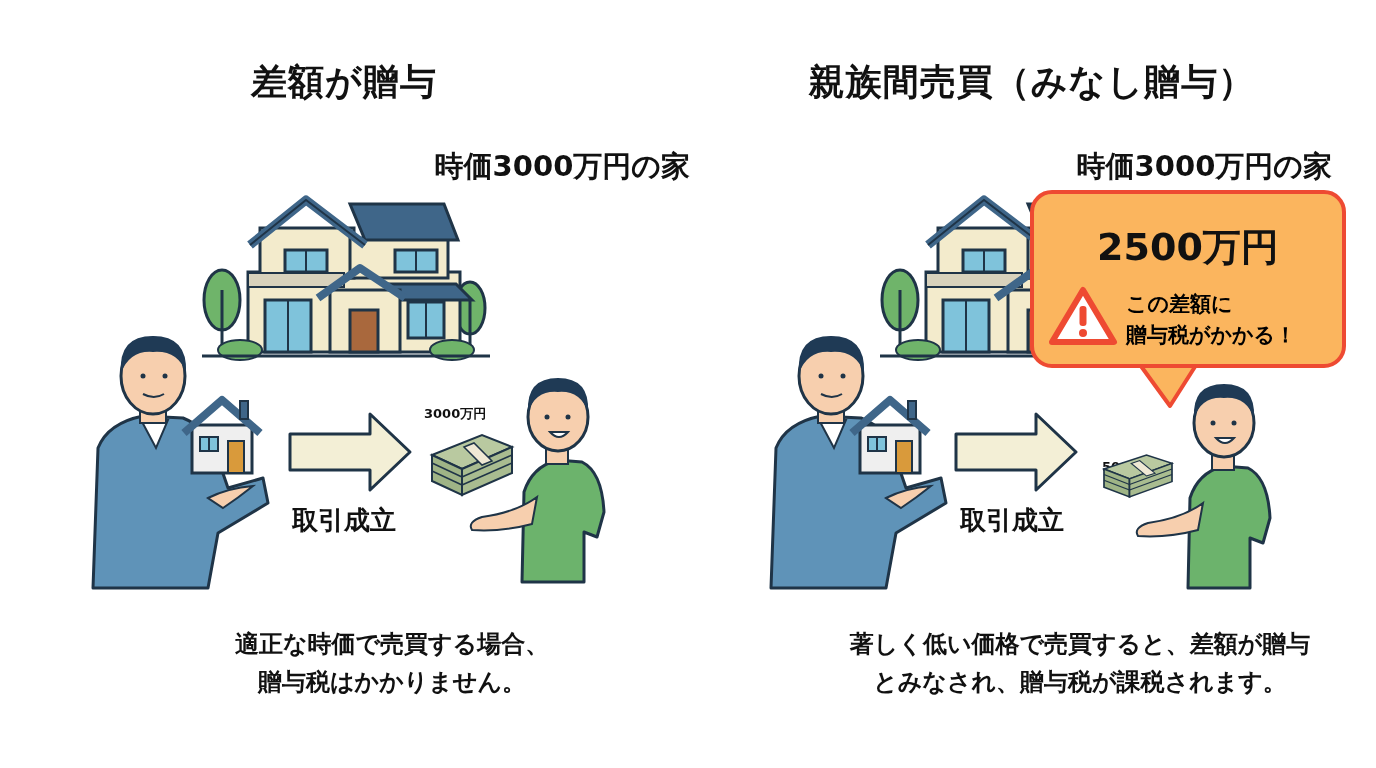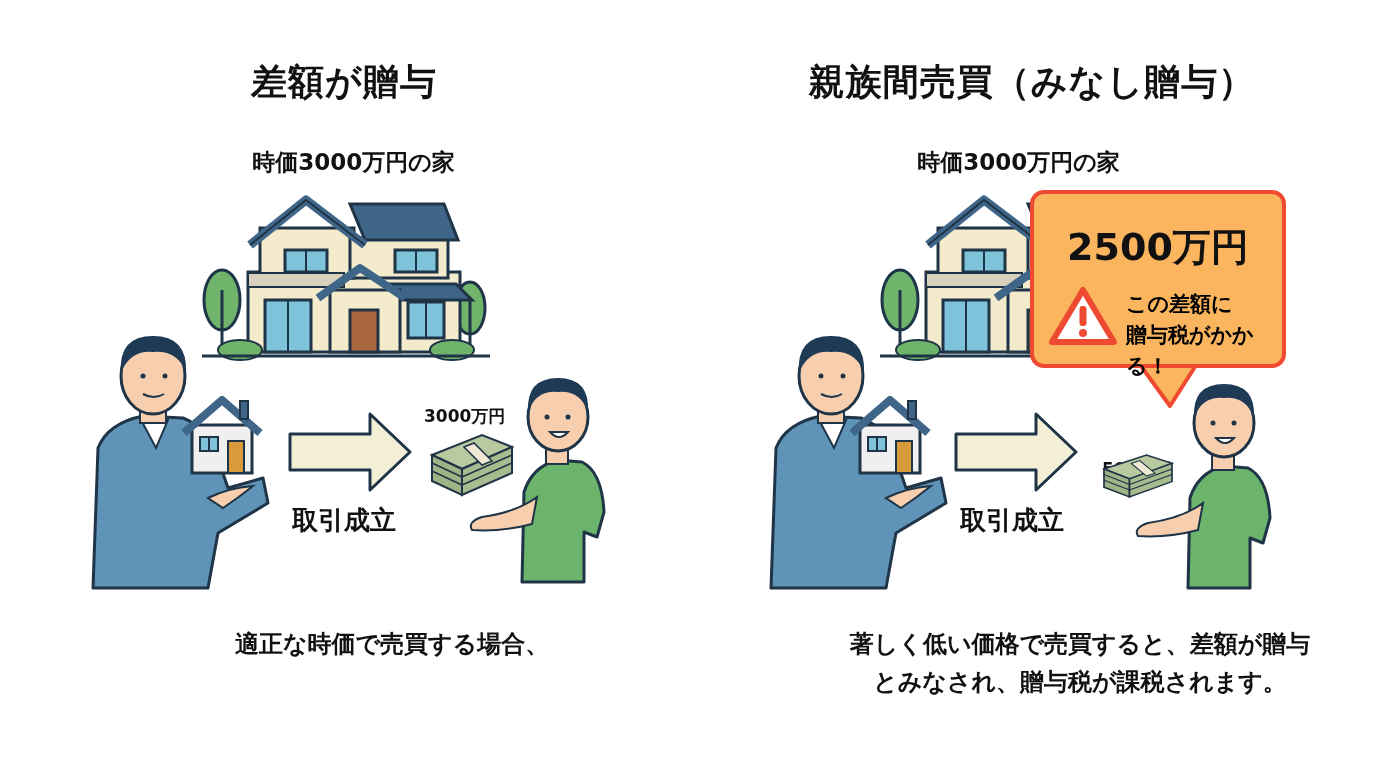--- a/index.html
+++ b/index.html
@@ -2,26 +2,26 @@
 <html><head>
 <meta charset="utf-8">
 <style>
   * { box-sizing: border-box; margin: 0; padding: 0; }
   html, body { width: 1376px; height: 768px; background: #ffffff; overflow: hidden; }
   body { font-family: "DejaVu Sans", "Liberation Sans", sans-serif; color: #111; position: relative; }
   .panel { position: absolute; top: 0; width: 688px; height: 768px; }
   .panel.left { left: 0; }
   .panel.right { left: 688px; }
   .title { position: absolute; top: 58px; left: 0; width: 100%; text-align: center; font-size: 36px; font-weight: bold; letter-spacing: 1px; }
-  .house-label { position: absolute; top: 147px; text-align: center; font-size: 23px; font-weight: bold; padding-left: 17px; }
+  .house-label { position: absolute; top: 147px; text-align: right; font-size: 29px; font-weight: bold; padding-left: 17px; }
   .caption { position: absolute; top: 625px; left: 0; width: 100%; text-align: center; font-size: 24px; font-weight: bold; line-height: 38px; margin-left: 48px; }
   .deal { position: absolute; top: 503px; font-size: 26px; font-weight: bold; }
-  .money-label { position: absolute; font-size: 17px; font-weight: bold; }
+  .money-label { position: absolute; font-size: 13px; font-weight: bold; }
   svg.abs { position: absolute; overflow: visible; }
-  .bubble { position: absolute; left: 342px; top: 190px; width: 256px; height: 178px; background: #fbb55e; border: 4px solid #ee4a32; border-radius: 14px; }
+  .bubble { position: absolute; left: 342px; top: 190px; width: 316px; height: 178px; background: #fbb55e; border: 4px solid #ee4a32; border-radius: 22px; }
   .bubble-tail { position: absolute; left: 440px; top: 362px; }
   .bubble-amount { position: absolute; top: 28px; left: 0; width: 100%; text-align: center; font-size: 38px; font-weight: bold; color: #111; }
   .bubble-msg { position: absolute; left: 92px; top: 95px; font-size: 21px; font-weight: bold; line-height: 31px; color: #000000; }
   .warn { position: absolute; left: 14px; top: 92px; }
 </style>
 </head>
 <body>
 
 <svg width="0" height="0" style="position:absolute">
   <defs>
@@ -141,20 +141,21 @@
   <svg class="abs" style="left:432px;top:435px;" width="85" height="65">
     <use href="#money-stack"></use>
   </svg>
 
   <svg class="abs" style="left:462px;top:372px;" width="150" height="215">
     <use href="#buyer"></use>
   </svg>
 
   <div class="caption">
     <div>適正な時価で売買する場合、</div>
+    <div>贈与税はかかりません。</div>
   </div>
 </section>
 
 <section class="panel right">
   <h1 class="title">親族間売買（みなし贈与）</h1>
   <div class="house-label" style="left:0;width:644px;">時価3000万円の家</div>
 
   <svg class="abs" style="left:190px;top:190px;" width="295" height="175">
     <use href="#big-house"></use>
   </svg>

